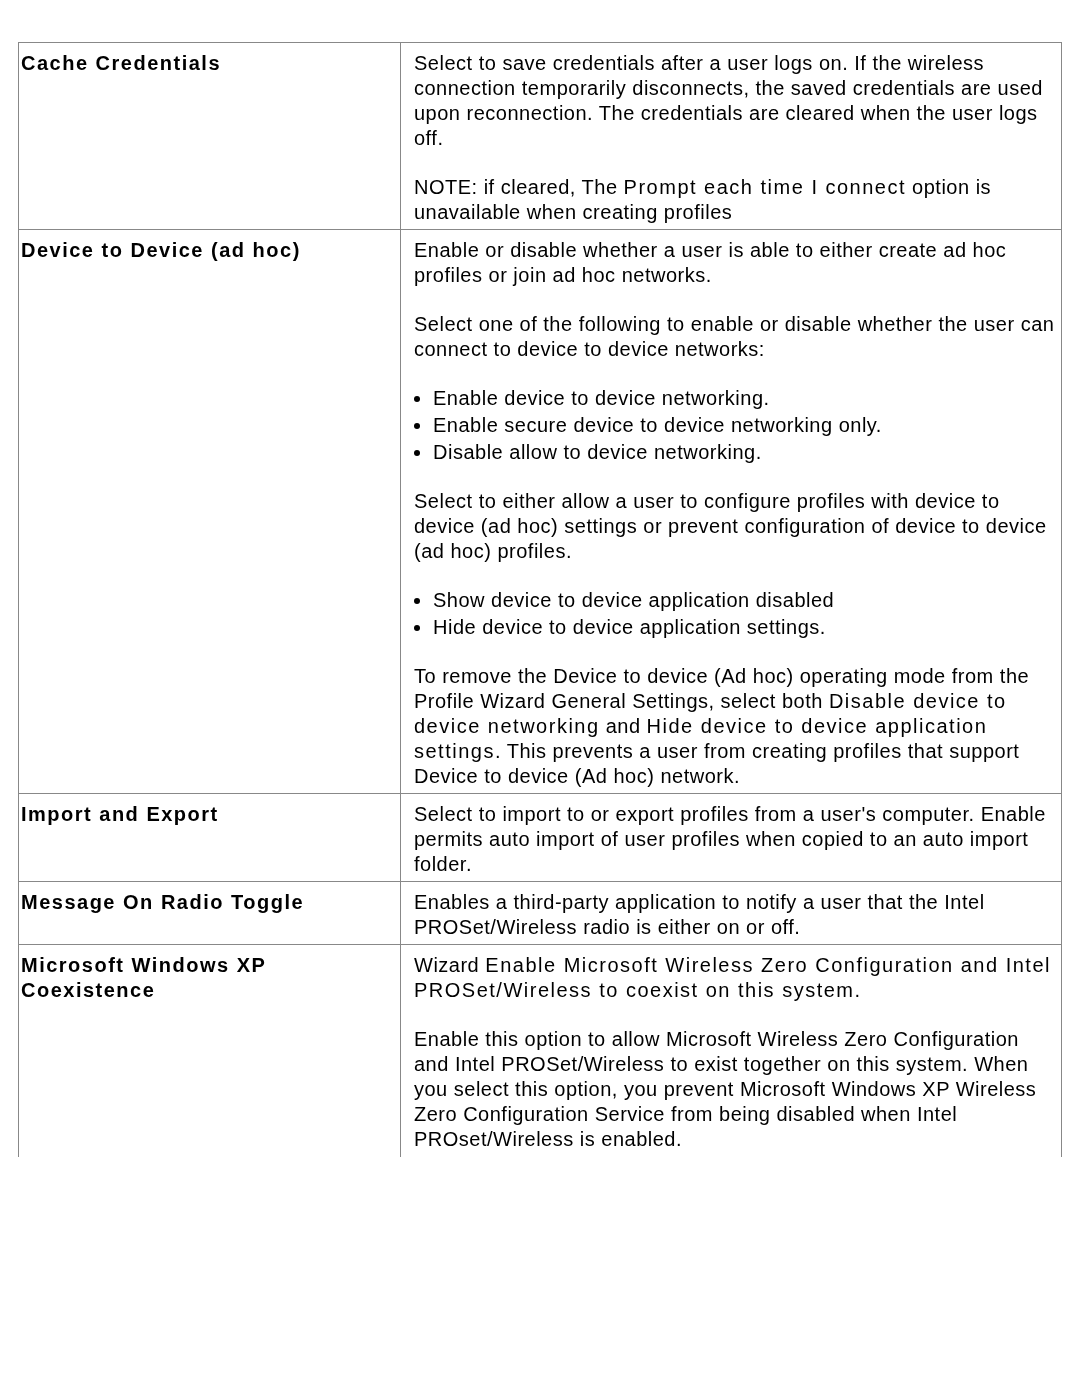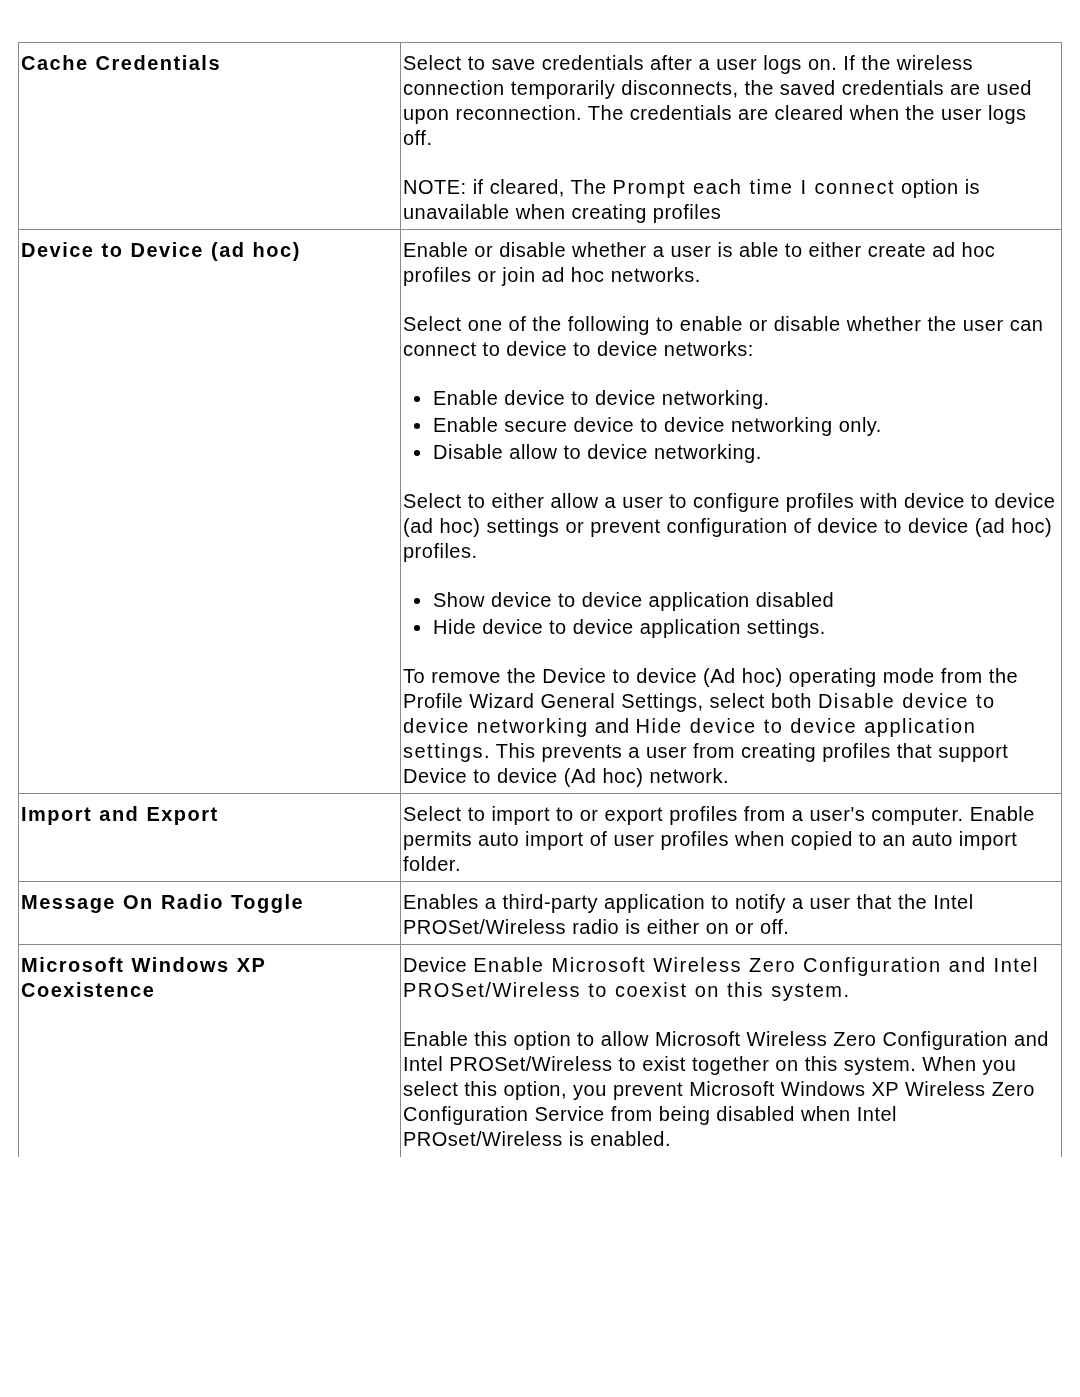--- a/index.html
+++ b/index.html
@@ -26,21 +26,21 @@
   td {
     border: 1px solid #888;
     padding: 8px 2px 4px 2px;
     vertical-align: top;
     line-height: 1.25;
   }
   td.name {
     font-weight: bold;
     letter-spacing: 1.5px;
   }
-  p { margin: 0 0 24px 0; }
+  p { margin: 0 0 24px 11px; }
   p:last-child { margin-bottom: 0; }
   ul { margin: 0 0 24px 30px; padding: 0; }
   ul:last-child { margin-bottom: 0; }
   li { margin: 2px 0; }
   .b { font-weight: normal; letter-spacing: 1.5px; }
 
   
   tr.last td { border-bottom-color: transparent; }
 </style>
 </head>
@@ -95,20 +95,20 @@
       <td class="name">Message On Radio Toggle</td>
       <td>
         <p>Enables a third-party application to notify a user that the Intel PROSet/Wireless radio is either on or off.</p>
       </td>
     </tr>
 
     <tr class="last">
       <td class="name">Microsoft Windows XP Coexistence</td>
       <td>
         <p>
-          <span>Device </span><span class="b">Enable Microsoft Wireless Zero Configuration and Intel PROSet/Wireless to coexist on this system</span><span>.</span>
+          <span>Wizard </span><span class="b">Enable Microsoft Wireless Zero Configuration and Intel PROSet/Wireless to coexist on this system</span><span>.</span>
         </p>
         <p>Enable this option to allow Microsoft Wireless Zero Configuration and Intel PROSet/Wireless to exist together on this system. When you select this option, you prevent Microsoft Windows XP Wireless Zero Configuration Service from being disabled when Intel PROset/Wireless is enabled.</p>
       </td>
     </tr>
 
   </tbody>
 </table>
 
 </body></html>

